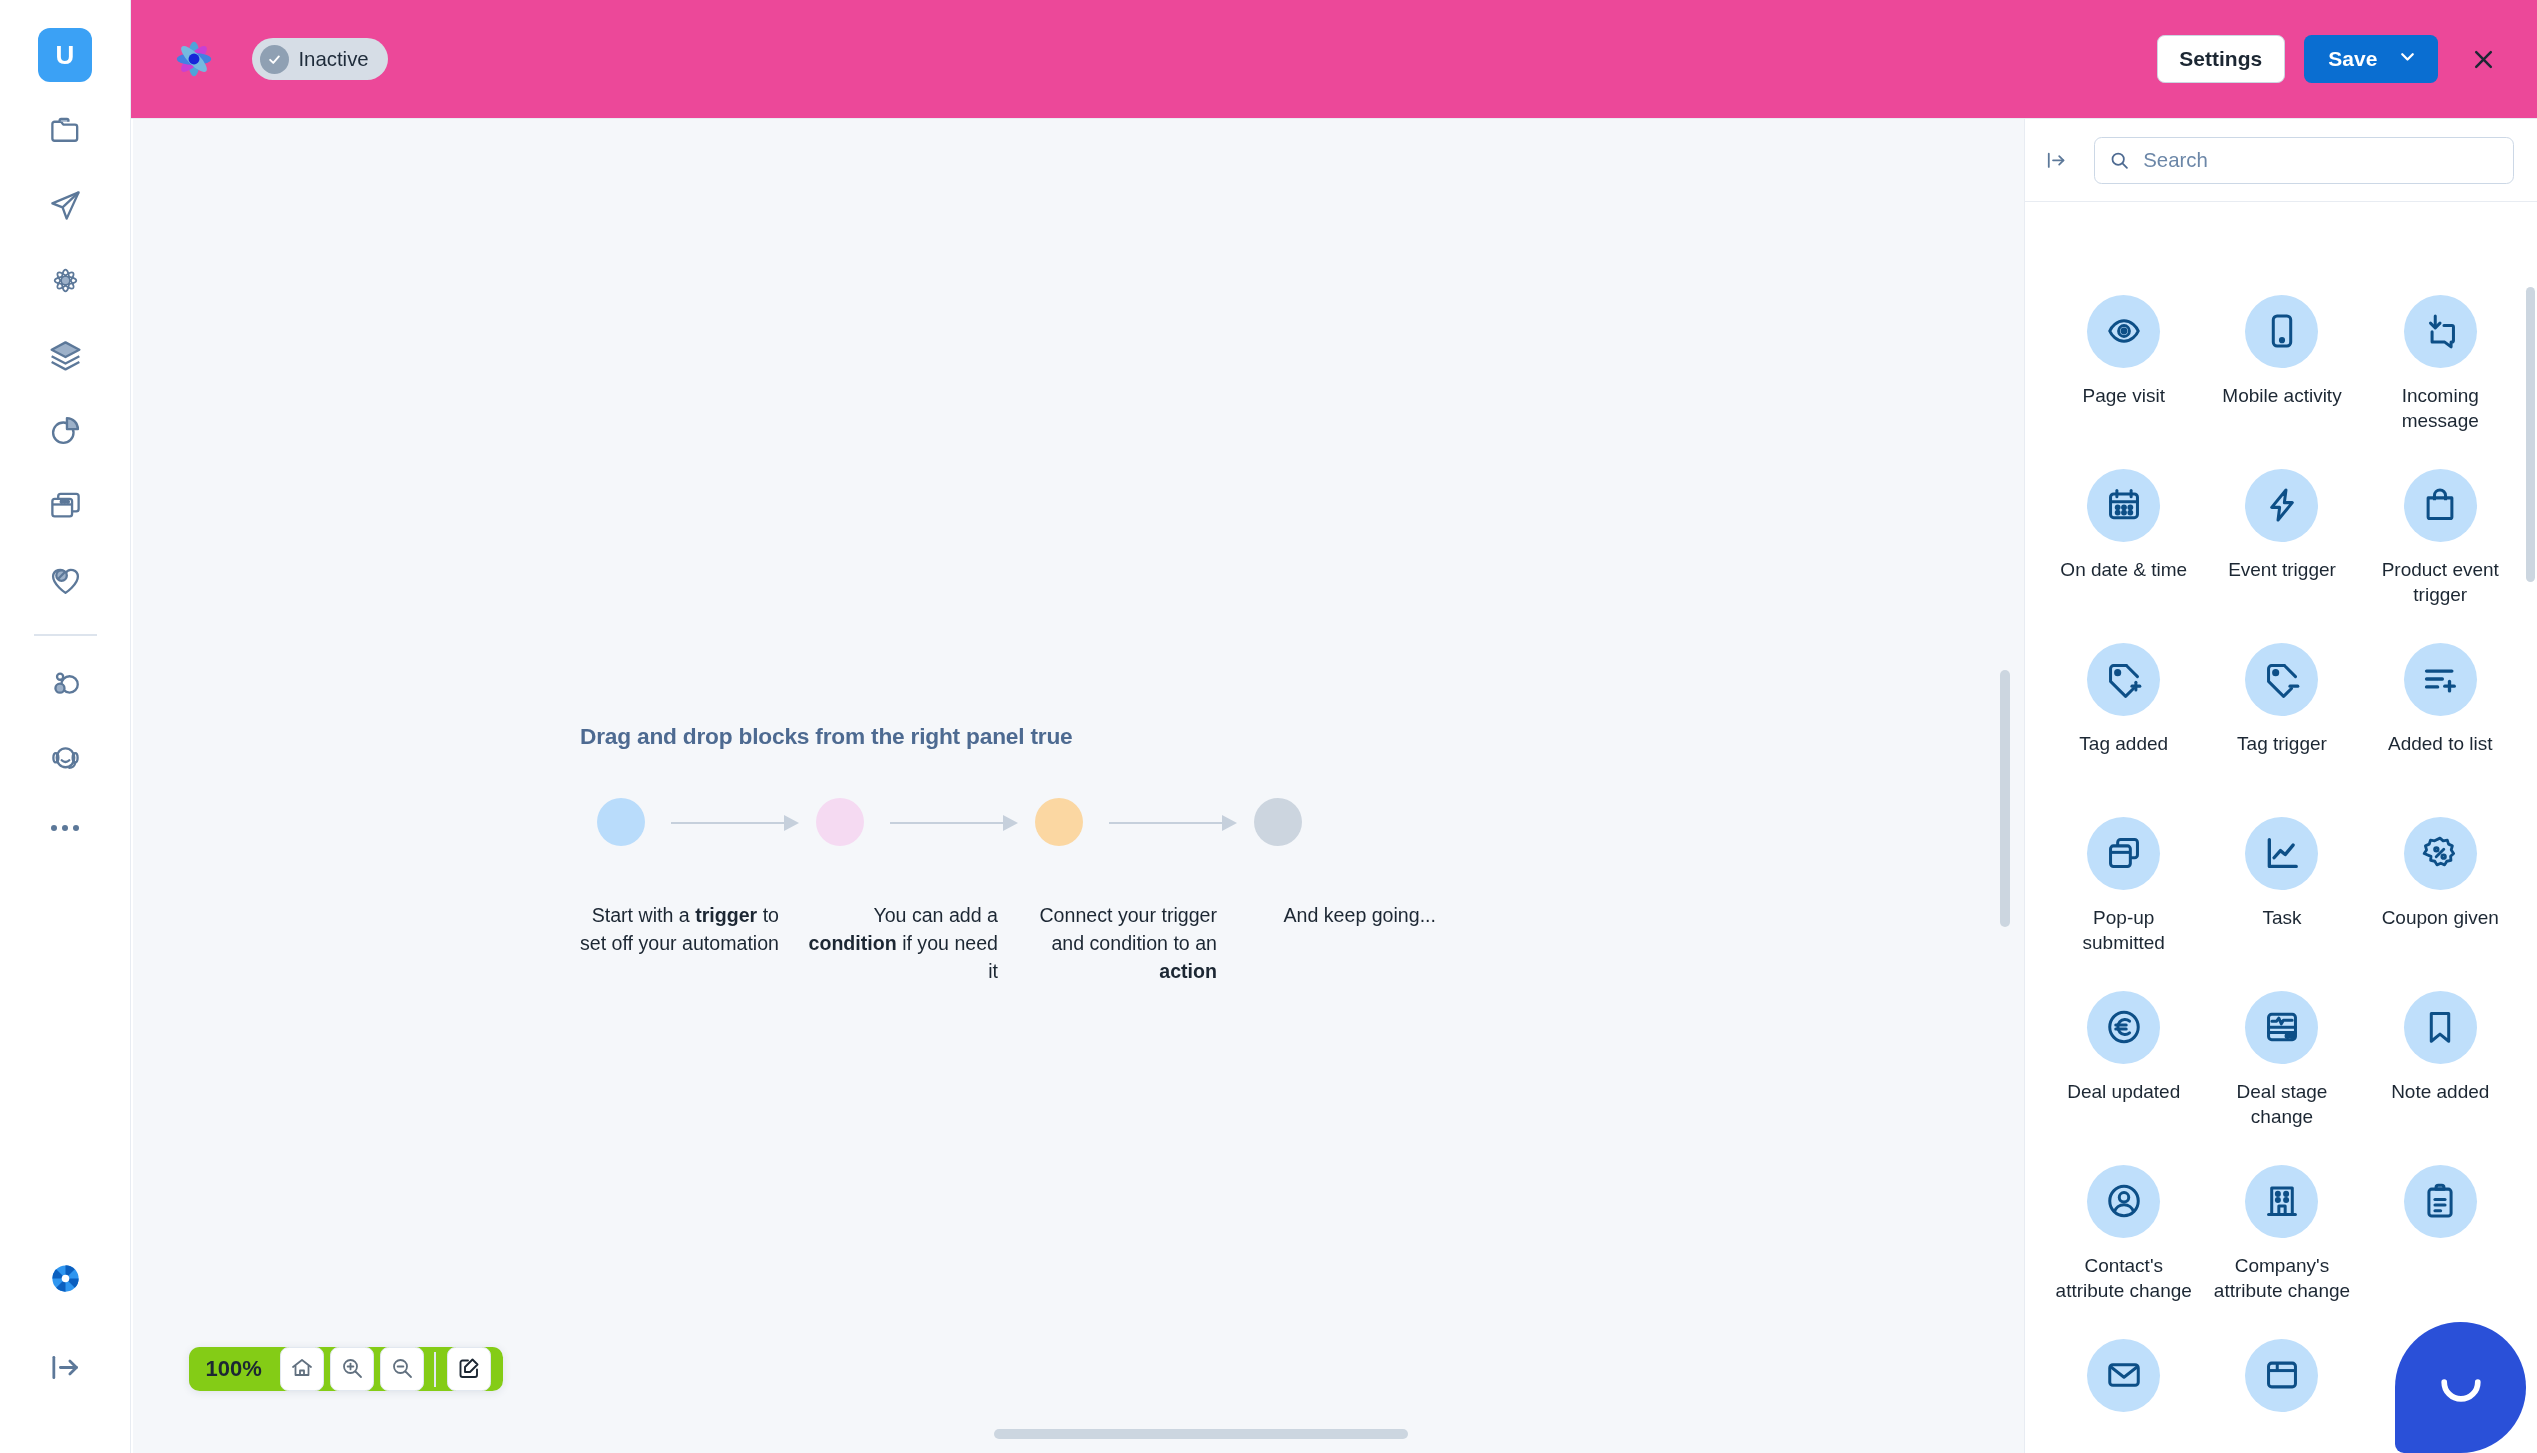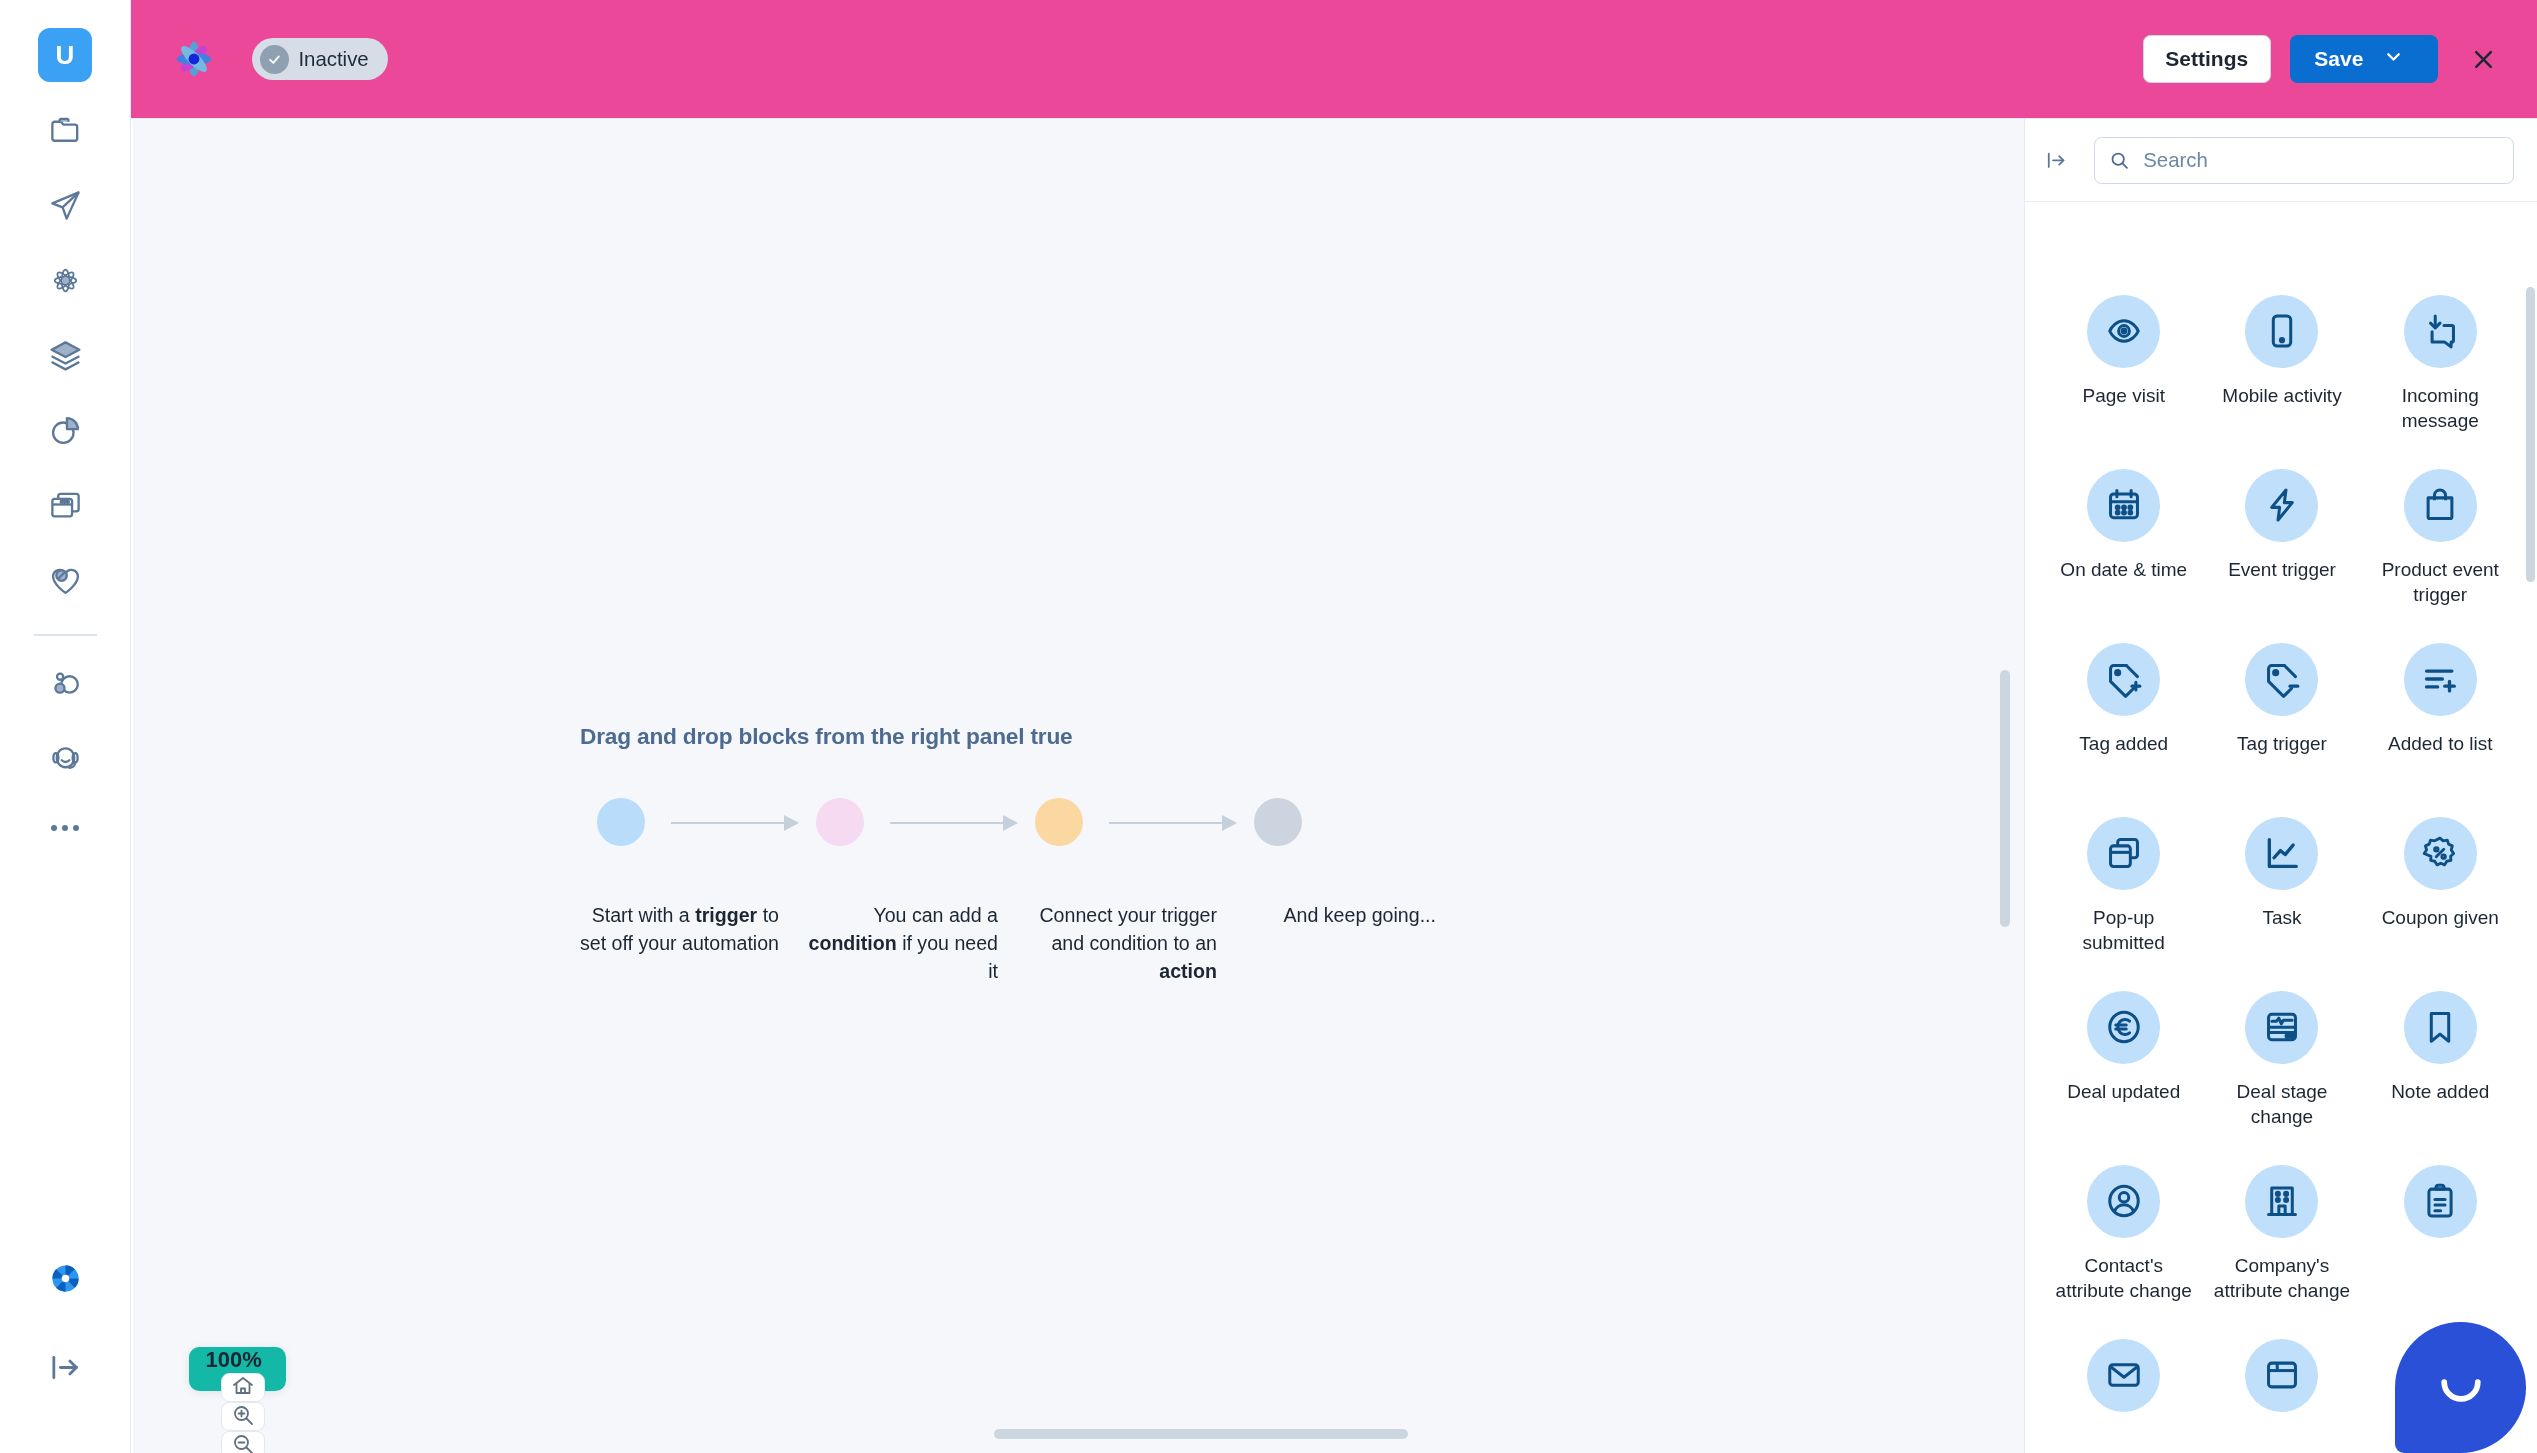--- a/index.html
+++ b/index.html
@@ -70,21 +70,21 @@
   #status-label { font-size: 20.4px; color: #1e2b3a; font-weight: 400; }
   #header-spacer { flex: 1 1 auto; }
   #settings-btn {
     height: 48px; min-width: 128px; padding: 0 21px;
     border: 1.5px solid #ccd6e2; border-radius: 7.6px; background: #ffffff;
     font-size: 21px; font-weight: 700; color: #1c2733;
     display: flex; align-items: center; justify-content: center; cursor: pointer;
     font-family: "Liberation Sans", sans-serif;
   }
   #save-btn {
-    margin-left: 19.6px; height: 48px; padding: 0 34px 0 24px;
+    margin-left: 19.6px; height: 48px; padding: 0 20px 0 24px;
     border: none; border-radius: 7.6px; background: #0a6ed1;
     color: #ffffff; font-size: 21px; font-weight: 700;
     display: flex; align-items: center; gap: 19.6px; cursor: pointer;
     font-family: "Liberation Sans", sans-serif;
   }
   #save-btn svg { width: 21px; height: 21px; }
   #close-btn {
     margin-left: 24px; margin-right: 33px;
     width: 42px; height: 42px; display: flex; align-items: center; justify-content: center;
     cursor: pointer; color: #1c2733;
@@ -135,24 +135,23 @@
   }
   #canvas-hscroll {
     position: absolute; left: 861px; bottom: 13.6px;
     width: 414px; height: 10.6px; border-radius: 5.3px; background: #ccd6e0;
     cursor: pointer;
   }
 
   
   #zoom-bar {
     position: absolute; left: 189px; top: 1347px;
-    height: 44px; background: #14b8a6; border-radius: 10.6px;
+    height: 44px; background: #84cc16; border-radius: 10.6px;
     display: flex; align-items: center; padding: 0 12px 0 16.6px;
     box-shadow: 0 1.5px 9px rgba(30,50,80,0.10);
-    flex-direction: column;
   }
   #zoom-level { font-size: 22px; font-weight: 700; color: #1c2733; margin-right: 12px; }
   .zoom-btn {
     width: 44px; height: 44px; margin-left: 6px;
     border: 1.5px solid #e2e8f0; border-radius: 8.3px; background: #ffffff;
     display: flex; align-items: center; justify-content: center; cursor: pointer;
     color: #61707f;
   }
   .zoom-btn svg { width: 24px; height: 24px; }
   #zoom-sep { width: 1.5px; height: 35px; background: #e2e8f0; margin-left: 10.6px; }

